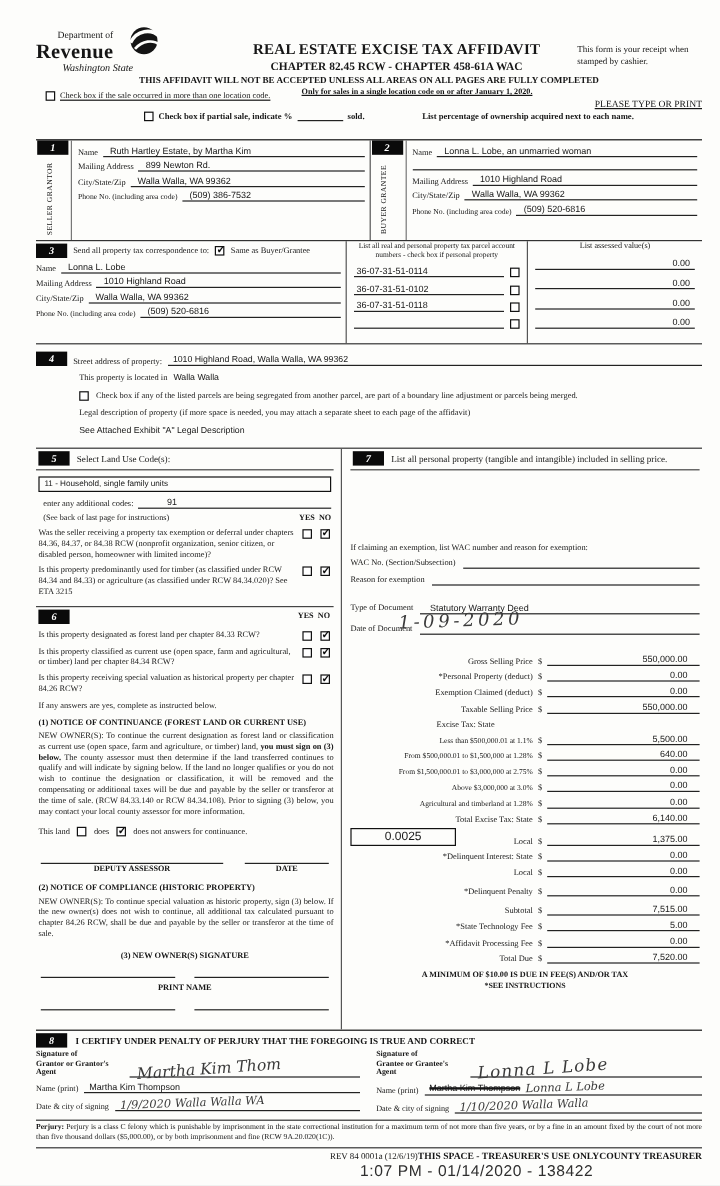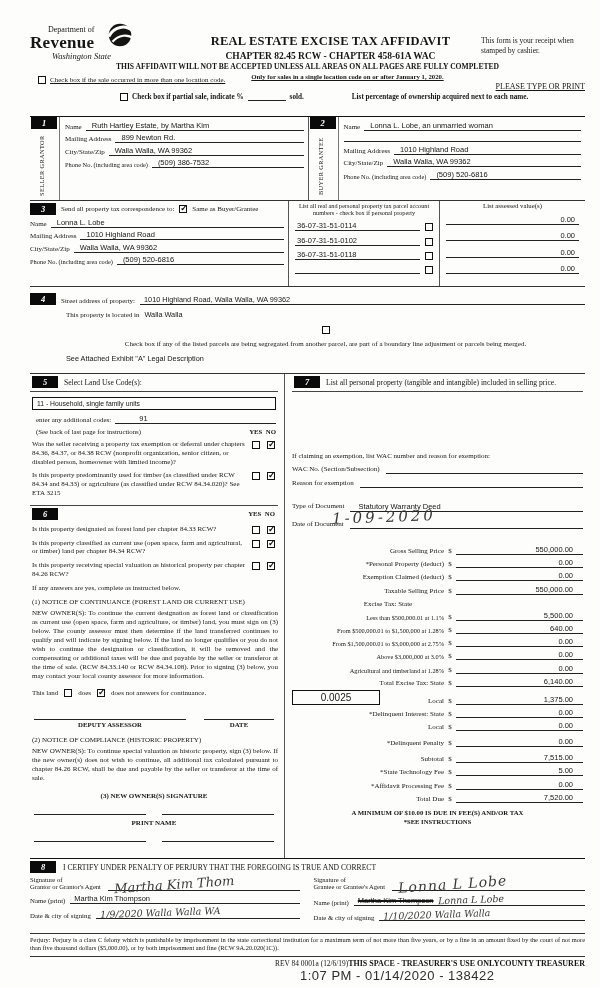--- a/index.html
+++ b/index.html
@@ -9,21 +9,21 @@
 
   
   .badge { display:inline-block; background:#0a0a0a; color:#fff; font-weight:bold; font-style:italic;
            font-size:8.5px; width:26px; height:12px; line-height:12px; text-align:center; }
   .sans { font-family:"Liberation Sans", sans-serif; }
   .hand { font-family:"DejaVu Serif", serif; font-style:italic; color:#3a3a3a; }
   .cb { display:inline-block; width:8px; height:8px; border:1px solid #111; background:#fff;
         position:relative; vertical-align:-1px; flex:0 0 auto; }
   .cb.checked::after { content:"\2713"; position:absolute; left:0; top:-3px; font-size:9px; font-weight:bold; color:#111; }
   .struck { text-decoration:line-through; text-decoration-thickness:1.5px; }
-  .b { font-weight:normal; }
+  .b { font-weight:bold; }
 
   
   .hdr { position:absolute; top:26px; left:30px; width:555px; }
   .hdr-top { display:flex; }
   .logo { width:150px; }
   .logo-row { display:flex; align-items:center; }
   .logo-txt { line-height:1.05; }
   .logo-dept { font-size:8px; padding-left:18px; }
   .logo-rev { font-size:17px; font-weight:bold; letter-spacing:0.3px; }
   .logo-state { font-size:8.5px; font-style:italic; padding-left:22px; }
@@ -62,21 +62,21 @@
   .prow .pnum { flex:1; border-bottom:1px solid #222; font-family:"Liberation Sans",sans-serif; font-size:7.5px; padding-left:2px; min-height:9px; }
   .s3right { flex:1; padding:1px 6px 0 6px; font-size:7px; }
   .s3right-hdr { font-size:6.8px; text-align:center; }
   .vrow { border-bottom:1px solid #222; text-align:right; font-family:"Liberation Sans",sans-serif; font-size:7.5px; margin-top:6.2px; padding-right:4px; min-height:9px; }
 
   
   .sect4 { position:absolute; top:286px; left:30px; width:555px; height:87px; border-top:1px solid #333; font-size:7px; padding-top:3px; }
   .s4row { display:flex; align-items:flex-end; gap:5px; margin-top:3px; }
   .s4row .fld { flex:1; border-bottom:1px solid #222; font-family:"Liberation Sans",sans-serif; font-size:7.3px; padding-left:4px; }
   .s4plain { margin-top:5px; padding-left:36px; display:flex; gap:5px; align-items:flex-end;}
-  .s4cb { margin-top:7px; padding-left:36px; display:flex; gap:6px; align-items:center;flex-direction:column; }
+  .s4cb { margin-top:7px; padding-left:36px; display:flex; gap:6px; align-items:center; }
   .s4txt { margin-top:6px; padding-left:36px; }
 
   
   .twocol { position:absolute; top:373px; left:30px; width:555px; height:485px; border-top:1px solid #333; display:flex; overflow:hidden; }
   .lcol { width:255px; border-right:1px solid #555; padding:0 6px 0 0; font-size:7px; }
   .rcol { flex:1; padding:0 2px 0 7px; font-size:7px; }
   .sec-hdr { display:flex; align-items:center; gap:6px; padding:2px 0 3px 2px; border-bottom:1px solid #444; font-size:7.6px; }
   .luc-box { border:1.2px solid #111; margin:5px 2px 0 2px; padding:2px 4px; font-family:"Liberation Sans",sans-serif; font-size:6.8px; }
   .addl { display:flex; align-items:flex-end; gap:4px; margin:4px 2px 0 6px; }
   .addl .fld { flex:1; border-bottom:1px solid #222; font-family:"Liberation Sans",sans-serif; font-size:7.5px; padding-left:24px; }
@@ -299,20 +299,21 @@
       <span class="fld">1010 Highland Road, Walla Walla, WA 99362</span>
     </div>
     <div class="s4plain">
       <span>This property is located in</span>
       <span class="sans" style="font-size:7.3px;">Walla Walla</span>
     </div>
     <div class="s4cb">
       <span class="cb"></span>
       <span>Check box if any of the listed parcels are being segregated from another parcel, are part of a boundary line adjustment or parcels being merged.</span>
     </div>
+    <div class="s4txt">Legal description of property (if more space is needed, you may attach a separate sheet to each page of the affidavit)</div>
     <div class="s4txt sans" style="font-size:7.3px;">See Attached Exhibit "A" Legal Description</div>
   </div>
 
   <div class="twocol">
 
     <div class="lcol">
       <div class="sec-hdr">
         <span class="badge">5</span>
         <span>Select Land Use Code(s):</span>
       </div>

